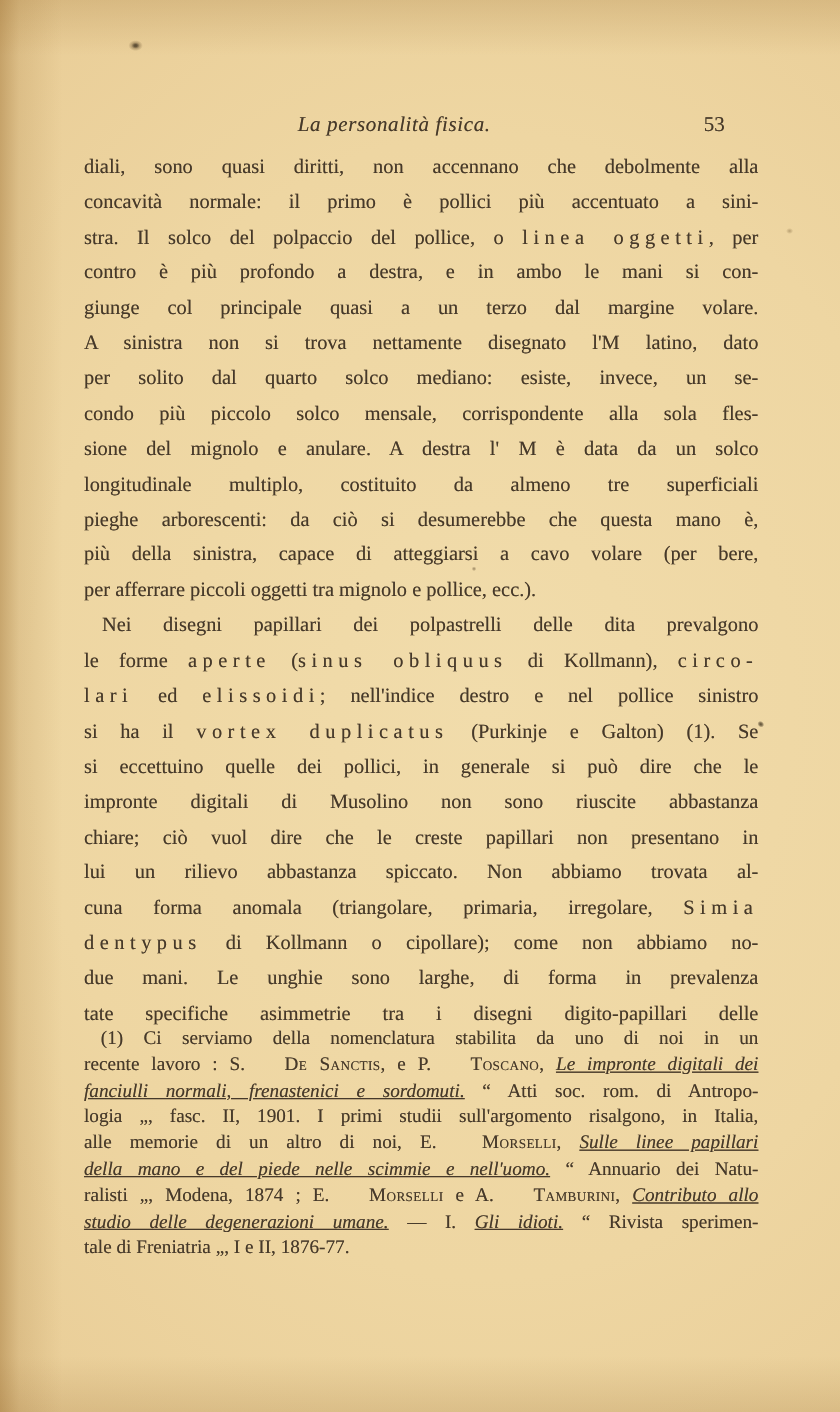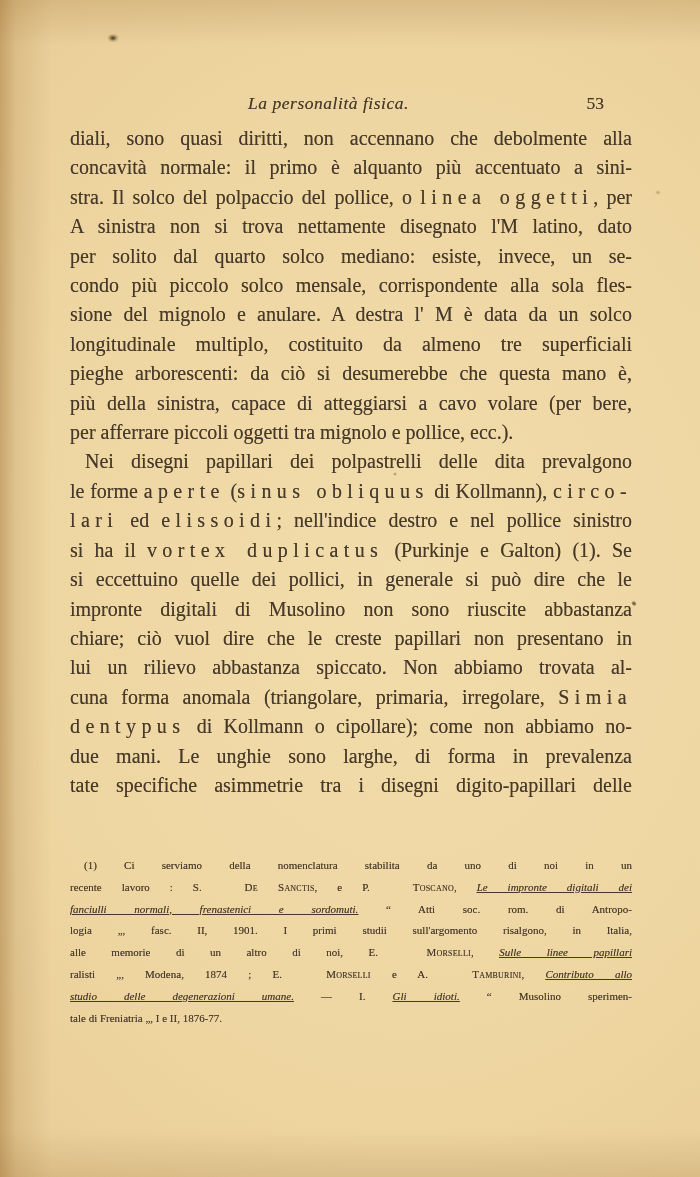--- a/index.html
+++ b/index.html
@@ -20,27 +20,27 @@
 
   
   .runhead{position:absolute;left:70px;top:93px;width:562px;height:26px;}
   .runtitle{
     position:absolute;left:46%;transform:translateX(-50%);
     font-style:italic;font-size:17.5px;letter-spacing:0.03em;white-space:nowrap;
   }
   .pagenum{position:absolute;right:28px;top:0;font-size:17.5px;text-align:right;}
 
   
-  .bodyblock{position:absolute;left:70px;top:124px;width:562px;font-size:20px;line-height:29.4px;}
+  .bodyblock{position:absolute;left:70px;top:124px;width:562px;font-size:17px;line-height:29.4px;}
   .bline{text-align:justify;text-align-last:justify;white-space:normal;}
   .bline.para-end{text-align-last:left;}
   .bline.indent{text-indent:15px;}
 
   
-  .noteblock{position:absolute;left:70px;top:855px;width:562px;font-size:11px;line-height:21.8px;}
+  .noteblock{position:absolute;left:70px;top:855px;width:562px;font-size:16px;line-height:21.8px;}
   .fline{text-align:justify;text-align-last:justify;}
   .fline.para-end{text-align-last:left;}
   .fline.indent{text-indent:14px;}
 
   
   .sp{letter-spacing:0.27em;}
   .i{font-style:italic;text-decoration:underline;}
   .sc{font-variant:small-caps;letter-spacing:0.02em;margin-left:23px;}
 
   
@@ -59,22 +59,24 @@
 
 <div class="page ink">
 
   <div class="runhead">
     <span class="runtitle">La personalità fisica.</span>
     <span class="pagenum">53</span>
   </div>
 
   <div class="bodyblock">
       <div class="bline"><span>diali, sono quasi diritti, non accennano che debolmente alla</span></div>
-      <div class="bline"><span>concavità normale: il primo è alquanto più accentuato a sini-</span></div>
+      <div class="bline"><span>concavità normale: il primo è pollici più accentuato a sini-</span></div>
       <div class="bline"><span>stra. Il solco del polpaccio del pollice, o </span><span class="sp">linea oggetti</span><span>, per</span></div>
+      <div class="bline"><span>contro è più profondo a destra, e in ambo le mani si con-</span></div>
+      <div class="bline"><span>giunge col principale quasi a un terzo dal margine volare.</span></div>
       <div class="bline"><span>A sinistra non si trova nettamente disegnato l'M latino, dato</span></div>
       <div class="bline"><span>per solito dal quarto solco mediano: esiste, invece, un se-</span></div>
       <div class="bline"><span>condo più piccolo solco mensale, corrispondente alla sola fles-</span></div>
       <div class="bline"><span>sione del mignolo e anulare. A destra l' M è data da un solco</span></div>
       <div class="bline"><span>longitudinale multiplo, costituito da almeno tre superficiali</span></div>
       <div class="bline"><span>pieghe arborescenti: da ciò si desumerebbe che questa mano è,</span></div>
       <div class="bline"><span>più della sinistra, capace di atteggiarsi a cavo volare (per bere,</span></div>
       <div class="bline para-end"><span>per afferrare piccoli oggetti tra mignolo e pollice, ecc.).</span></div>
       <div class="bline indent"><span>Nei disegni papillari dei polpastrelli delle dita prevalgono</span></div>
       <div class="bline"><span>le forme </span><span class="sp">aperte</span><span> (</span><span class="sp">sinus obliquus</span><span> di Kollmann), </span><span class="sp">circo-</span></div>
@@ -89,22 +91,23 @@
       <div class="bline"><span>due mani. Le unghie sono larghe, di forma in prevalenza</span></div>
       <div class="bline"><span>tate specifiche asimmetrie tra i disegni digito-papillari delle</span></div>
     </div>
 
   <div class="noteblock">
       <div class="fline indent"><span>(1) Ci serviamo della nomenclatura stabilita da uno di noi in un</span></div>
       <div class="fline"><span>recente lavoro : S. </span><span class="sc">De Sanctis</span><span>, e P. </span><span class="sc">Toscano</span><span>, </span><span class="i">Le impronte digitali dei</span></div>
       <div class="fline"><span class="i">fanciulli normali, frenastenici e sordomuti.</span><span> “ Atti soc. rom. di Antropo-</span></div>
       <div class="fline"><span>logia „, fasc. II, 1901. I primi studii sull'argomento risalgono, in Italia,</span></div>
       <div class="fline"><span>alle memorie di un altro di noi, E. </span><span class="sc">Morselli</span><span>, </span><span class="i">Sulle linee papillari</span></div>
+      <div class="fline"><span class="i">della mano e del piede nelle scimmie e nell'uomo.</span><span> “ Annuario dei Natu-</span></div>
       <div class="fline"><span>ralisti „, Modena, 1874 ; E. </span><span class="sc">Morselli</span><span> e A. </span><span class="sc">Tamburini</span><span>, </span><span class="i">Contributo allo</span></div>
-      <div class="fline"><span class="i">studio delle degenerazioni umane.</span><span> — I. </span><span class="i">Gli idioti.</span><span> “ Musolino sperimen-</span></div>
+      <div class="fline"><span class="i">studio delle degenerazioni umane.</span><span> — I. </span><span class="i">Gli idioti.</span><span> “ Rivista sperimen-</span></div>
       <div class="fline para-end"><span>tale di Freniatria „, I e II, 1876-77.</span></div>
     </div>
 
   <div class="spot spot-a"></div>
   <div class="spot spot-b"></div>
   <div class="spot spot-c"></div>
   <div class="spot spot-d"></div>
 
 </div>
 

